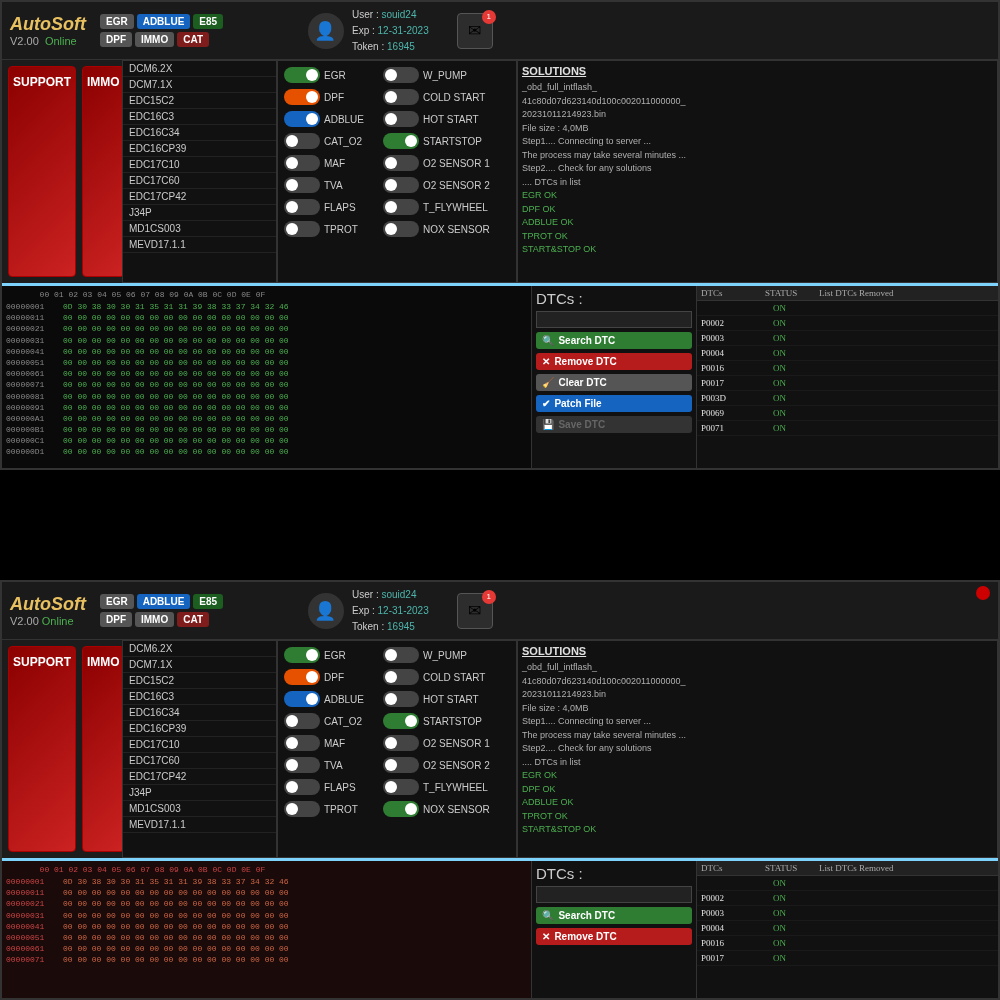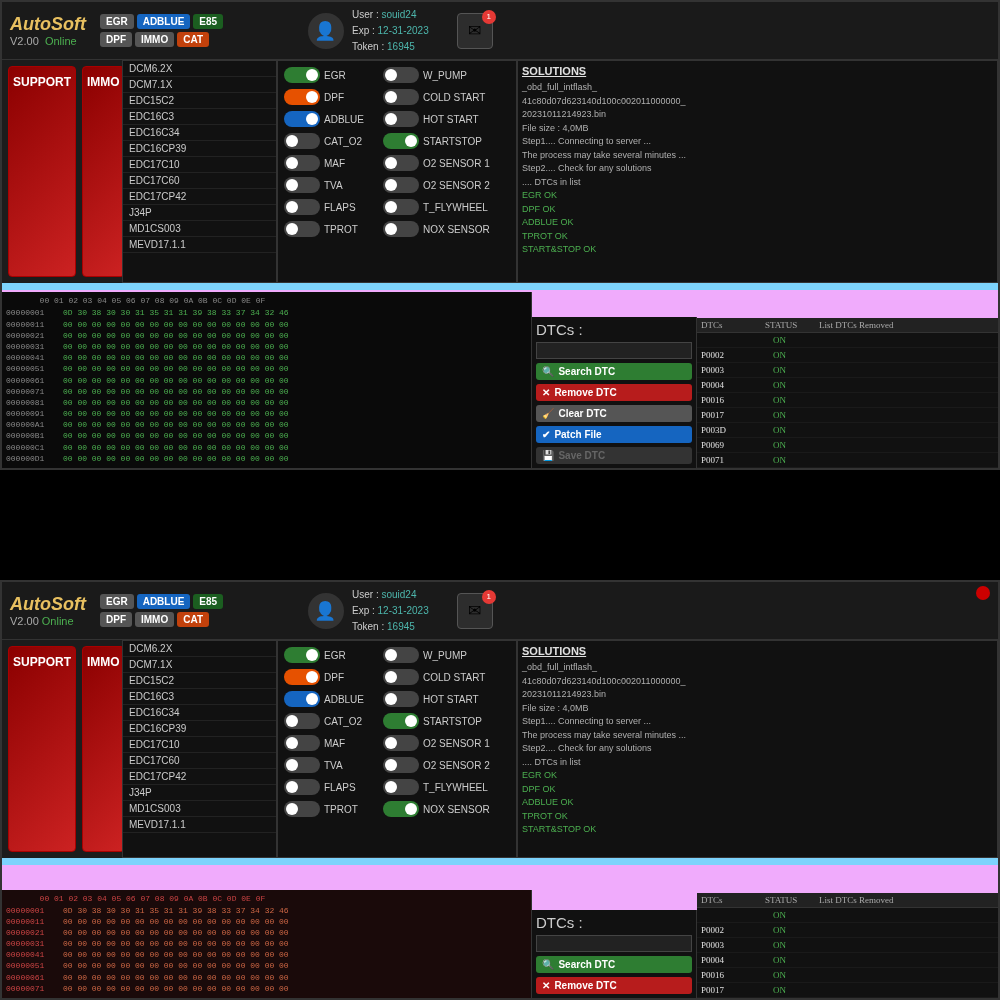--- a/index.html
+++ b/index.html
@@ -103,21 +103,21 @@
       border-radius: 3px;
       font-size: 10px;
       font-weight: bold;
       color: #fff;
     }
     .badge-egr { background: #555; }
     .badge-adblue { background: #1565c0; }
     .badge-e85 { background: #1b5e20; }
     .badge-dpf { background: #555; }
     .badge-immo { background: #555; }
-    .badge-cat { background: #c2410c; }
+    .badge-cat { background: #7f1d1d; }
 
     .header-badges {
       display: flex;
       flex-wrap: wrap;
       gap: 3px;
       max-width: 140px;
     }
 
     .header-user-info {
       margin-left: 60px;
@@ -278,22 +278,21 @@
       line-height: 1.5;
       color: #b0b0b0;
     }
     .solutions-ok { color: #4caf50; }
 
     
     .bottom-panel {
       height: 185px;
       display: flex;
       background: #f0abfc;
-      border-top: 7px solid #7dd3fc;
-      align-items: flex-end;
+      border-top: 3px solid #7dd3fc;
     }
 
     
     .hex-editor {
       width: 530px;
       background: #0a0a0a;
       border-right: 1px solid #333;
       font-family: 'Courier New', monospace;
       font-size: 8px;
       color: #4caf50;

